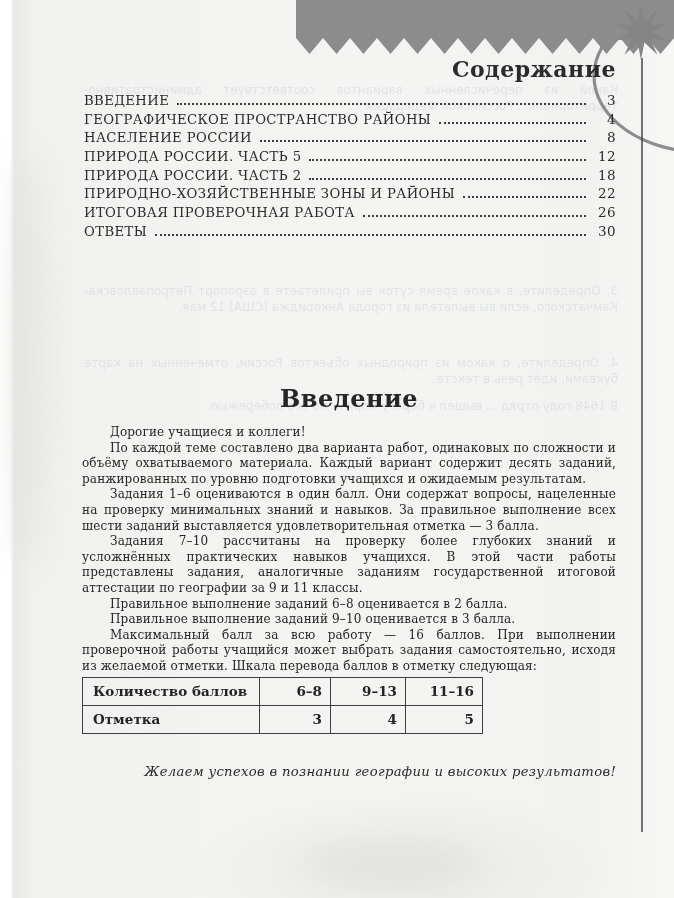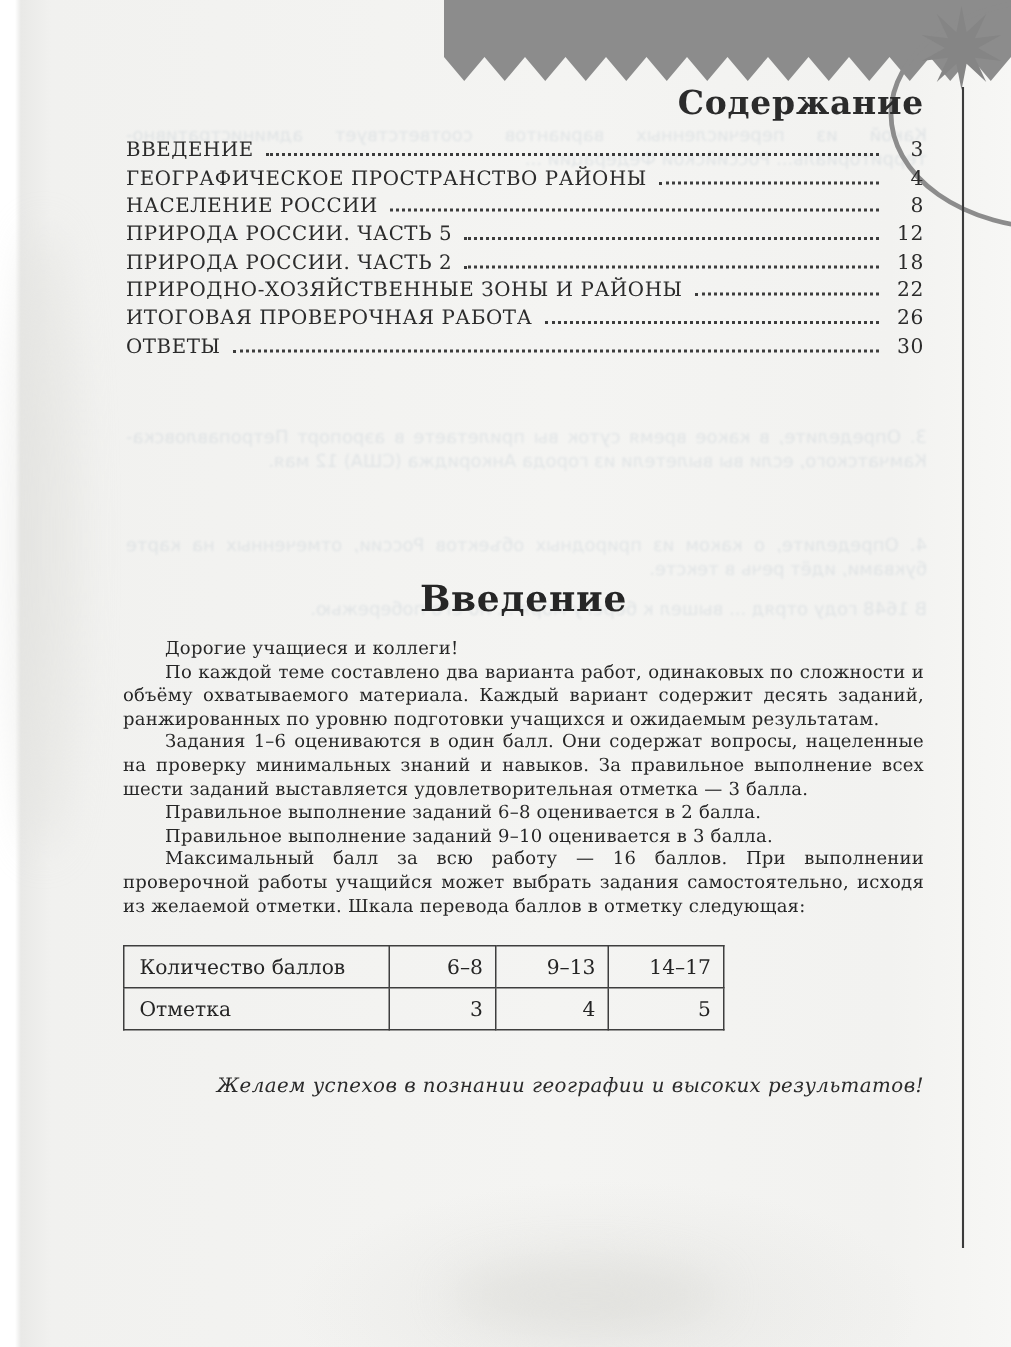--- a/index.html
+++ b/index.html
@@ -30,21 +30,21 @@
   .toc-title{font-size:22px;font-weight:bold;text-align:right;margin:0 0 10px 0;letter-spacing:.5px;}
   .toc-row{display:flex;align-items:baseline;height:18.7px;font-size:13.2px;letter-spacing:.4px;}
   .toc-label{white-space:nowrap;}
   .toc-dots{flex:1;border-bottom:2px dotted #3c3c3c;margin:0 4px 3px 8px;height:1px;}
   .toc-page{width:26px;text-align:right;font-size:13.5px;}
 
   
   .intro{position:absolute;left:82px;top:384px;width:534px;color:#262626;}
   .intro-title{font-size:24px;font-weight:bold;text-align:center;margin:0 0 12px 0;letter-spacing:.5px;}
   .intro p{margin:0;font-size:12px;line-height:15.6px;text-align:justify;text-indent:28px;letter-spacing:.15px;}
-  .score-table{border-collapse:collapse;margin-top:18px;}
+  .score-table{border-collapse:collapse;margin-top:2px;font-weight:bold;}
   .score-table td{border:1.5px solid #3e3e3e;font-size:13.5px;height:27px;padding:0 8px;text-align:right;color:#242424;}
   .score-table td.first{width:158px;text-align:left;padding-left:10px;}
   .score-table td.c1{width:54px;} .score-table td.c2{width:58px;} .score-table td.c3{width:60px;}
   .closing{margin-top:30px;font-style:italic;font-size:13.2px;text-align:right;letter-spacing:.3px;color:#2a2a2a;}
 
   
   .bleed{
     position:absolute;left:84px;width:534px;
     transform:scaleX(-1);
     color:#5d7априо;
@@ -130,31 +130,32 @@
       <span class="toc-dots"></span>
       <span class="toc-page">30</span>
     </div>
   </div>
 
   <div class="intro">
     <h2 class="intro-title">Введение</h2>
     <p>Дорогие учащиеся и коллеги!</p>
     <p>По каждой теме составлено два варианта работ, одинаковых по сложности и объёму охватываемого материала. Каждый вариант содержит десять заданий, ранжированных по уровню подготовки учащихся и ожидаемым результатам.</p>
     <p>Задания 1–6 оцениваются в один балл. Они содержат вопросы, нацеленные на проверку минимальных знаний и навыков. За правильное выполнение всех шести заданий выставляется удовлетворительная отметка — 3 балла.</p>
+    <p>Задания 7–10 рассчитаны на проверку более глубоких знаний и усложнённых практических навыков учащихся. В этой части работы представлены задания, аналогичные заданиям государственной итоговой аттестации по географии за 9 и 11 классы.</p>
     <p>Правильное выполнение заданий 6–8 оценивается в 2 балла.</p>
     <p>Правильное выполнение заданий 9–10 оценивается в 3 балла.</p>
     <p>Максимальный балл за всю работу — 16 баллов. При выполнении проверочной работы учащийся может выбрать задания самостоятельно, исходя из желаемой отметки. Шкала перевода баллов в отметку следующая:</p>
 
     <table class="score-table">
       <tbody>
         <tr>
           <td class="first">Количество баллов</td>
           <td class="c1">6–8</td>
           <td class="c2">9–13</td>
-          <td class="c3">14–17</td>
+          <td class="c3">11–16</td>
         </tr>
         <tr>
           <td class="first">Отметка</td>
           <td class="c1">3</td>
           <td class="c2">4</td>
           <td class="c3">5</td>
         </tr>
       </tbody>
     </table>
 

